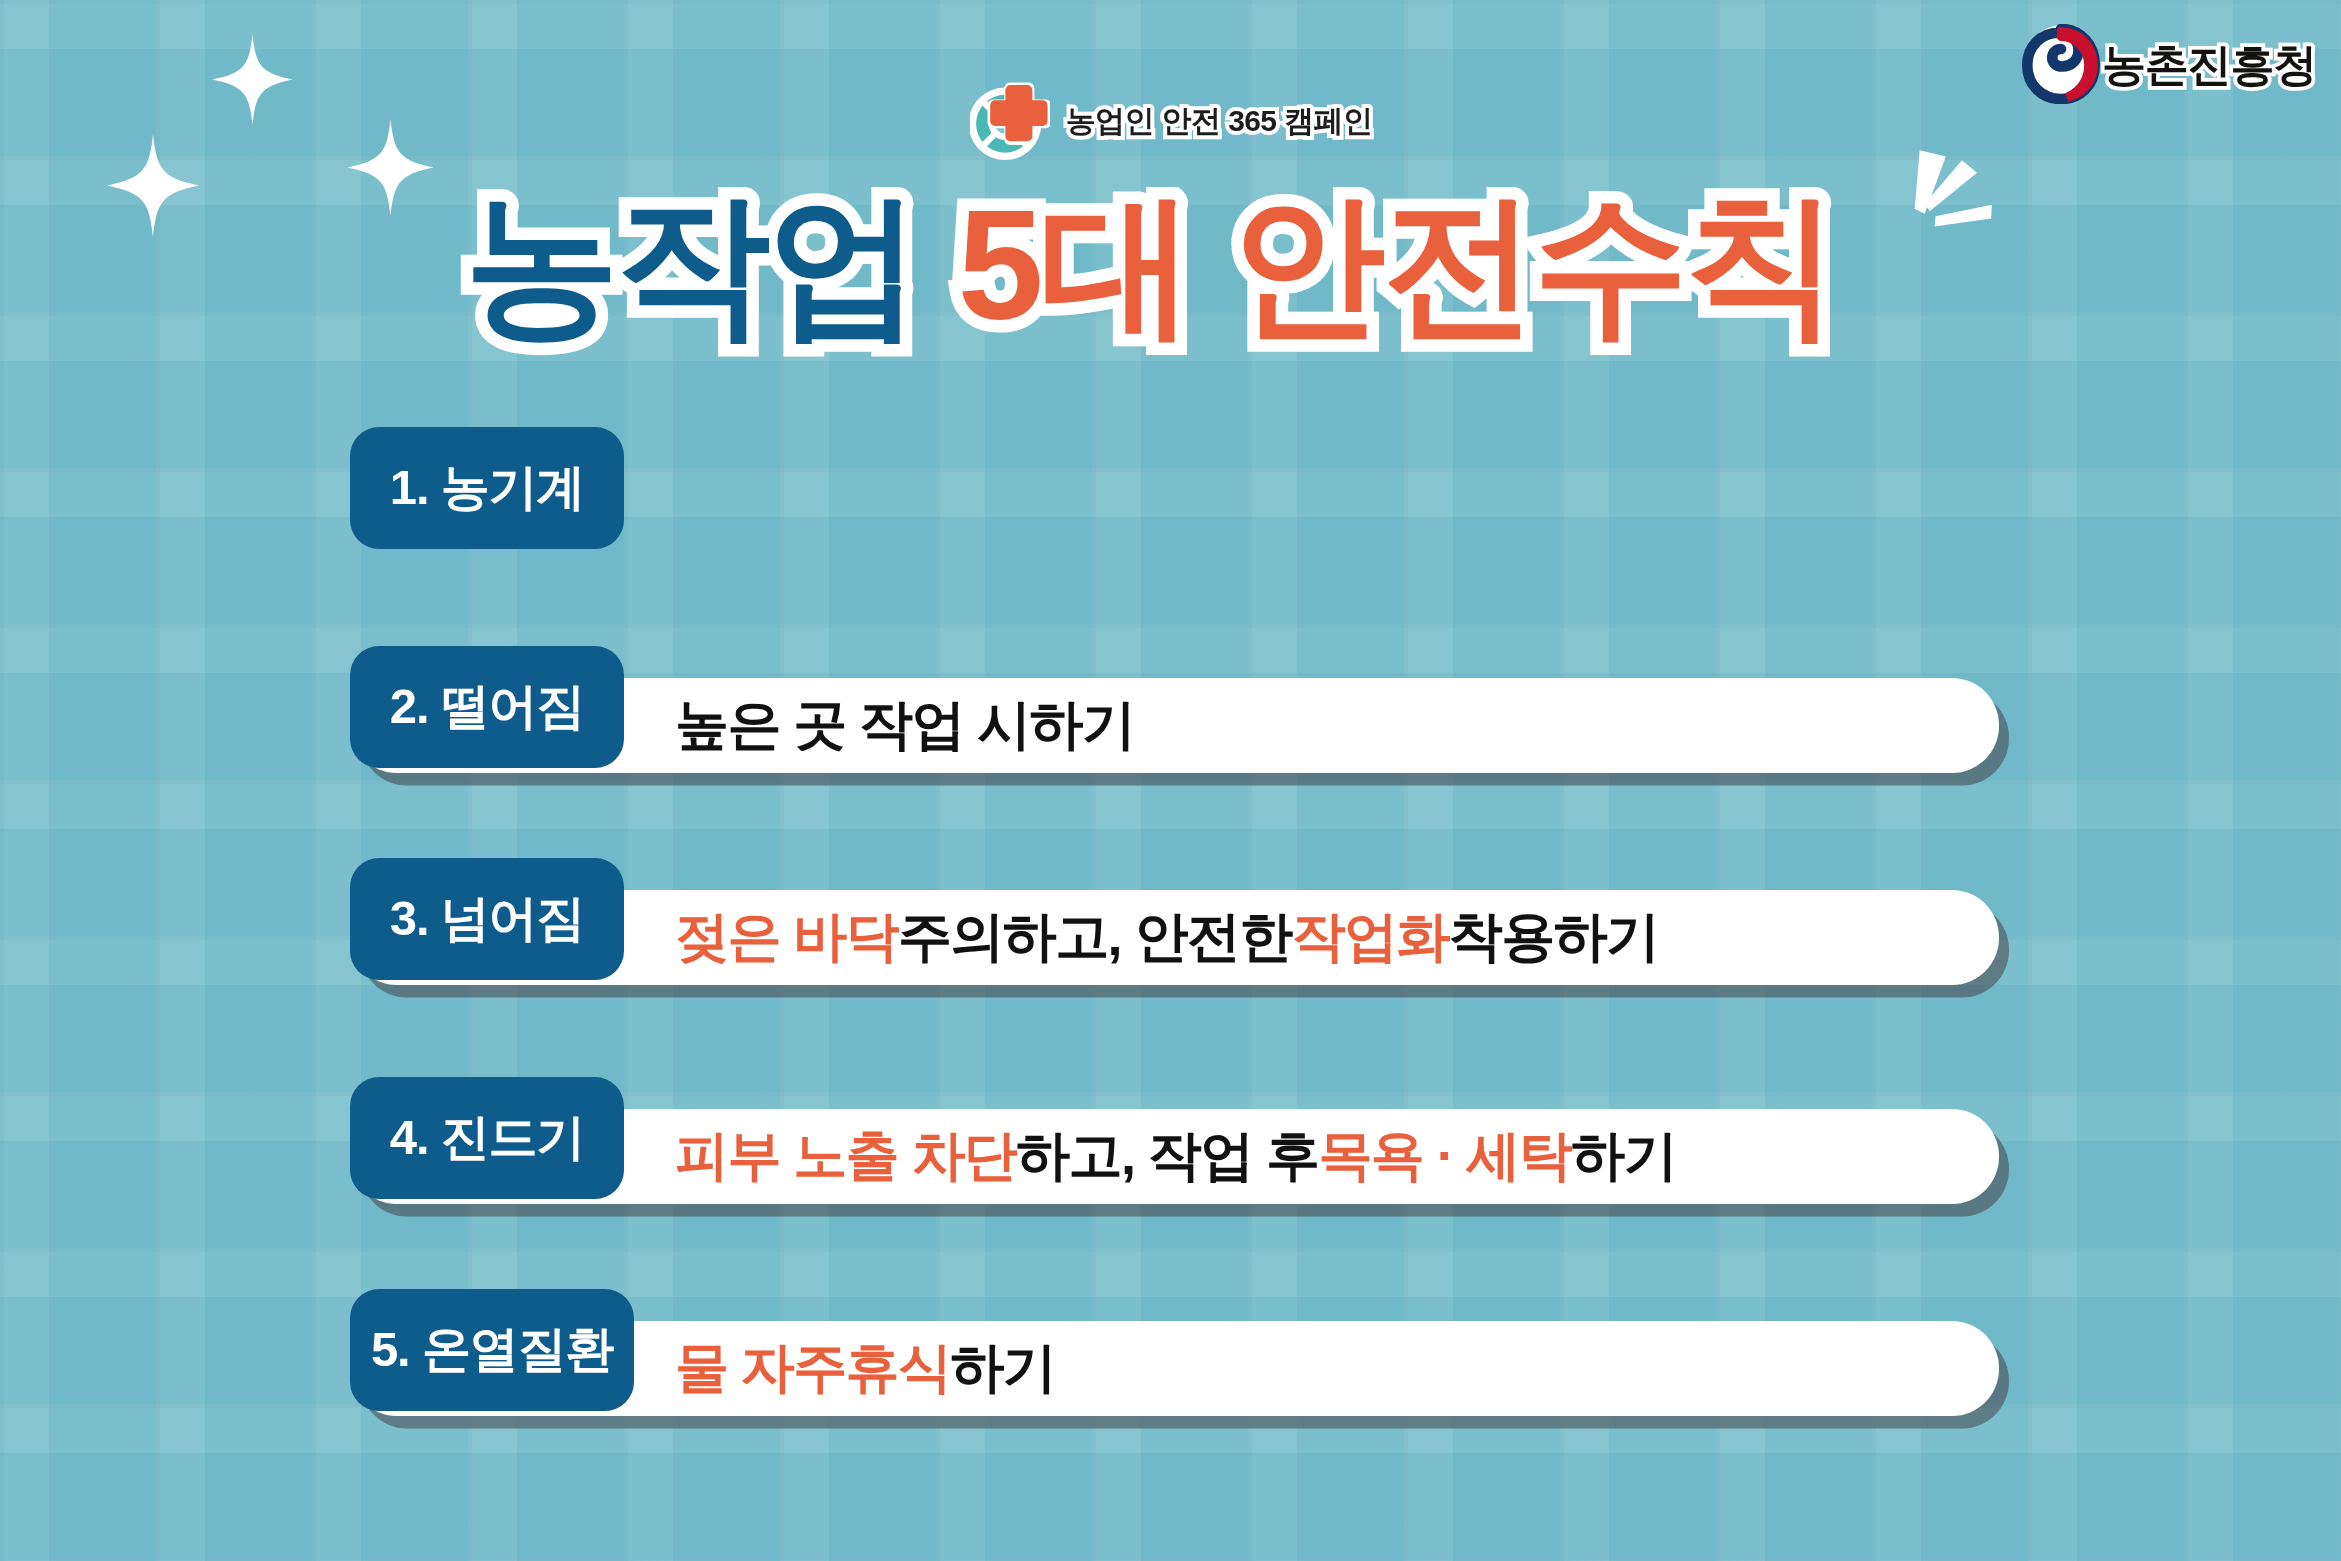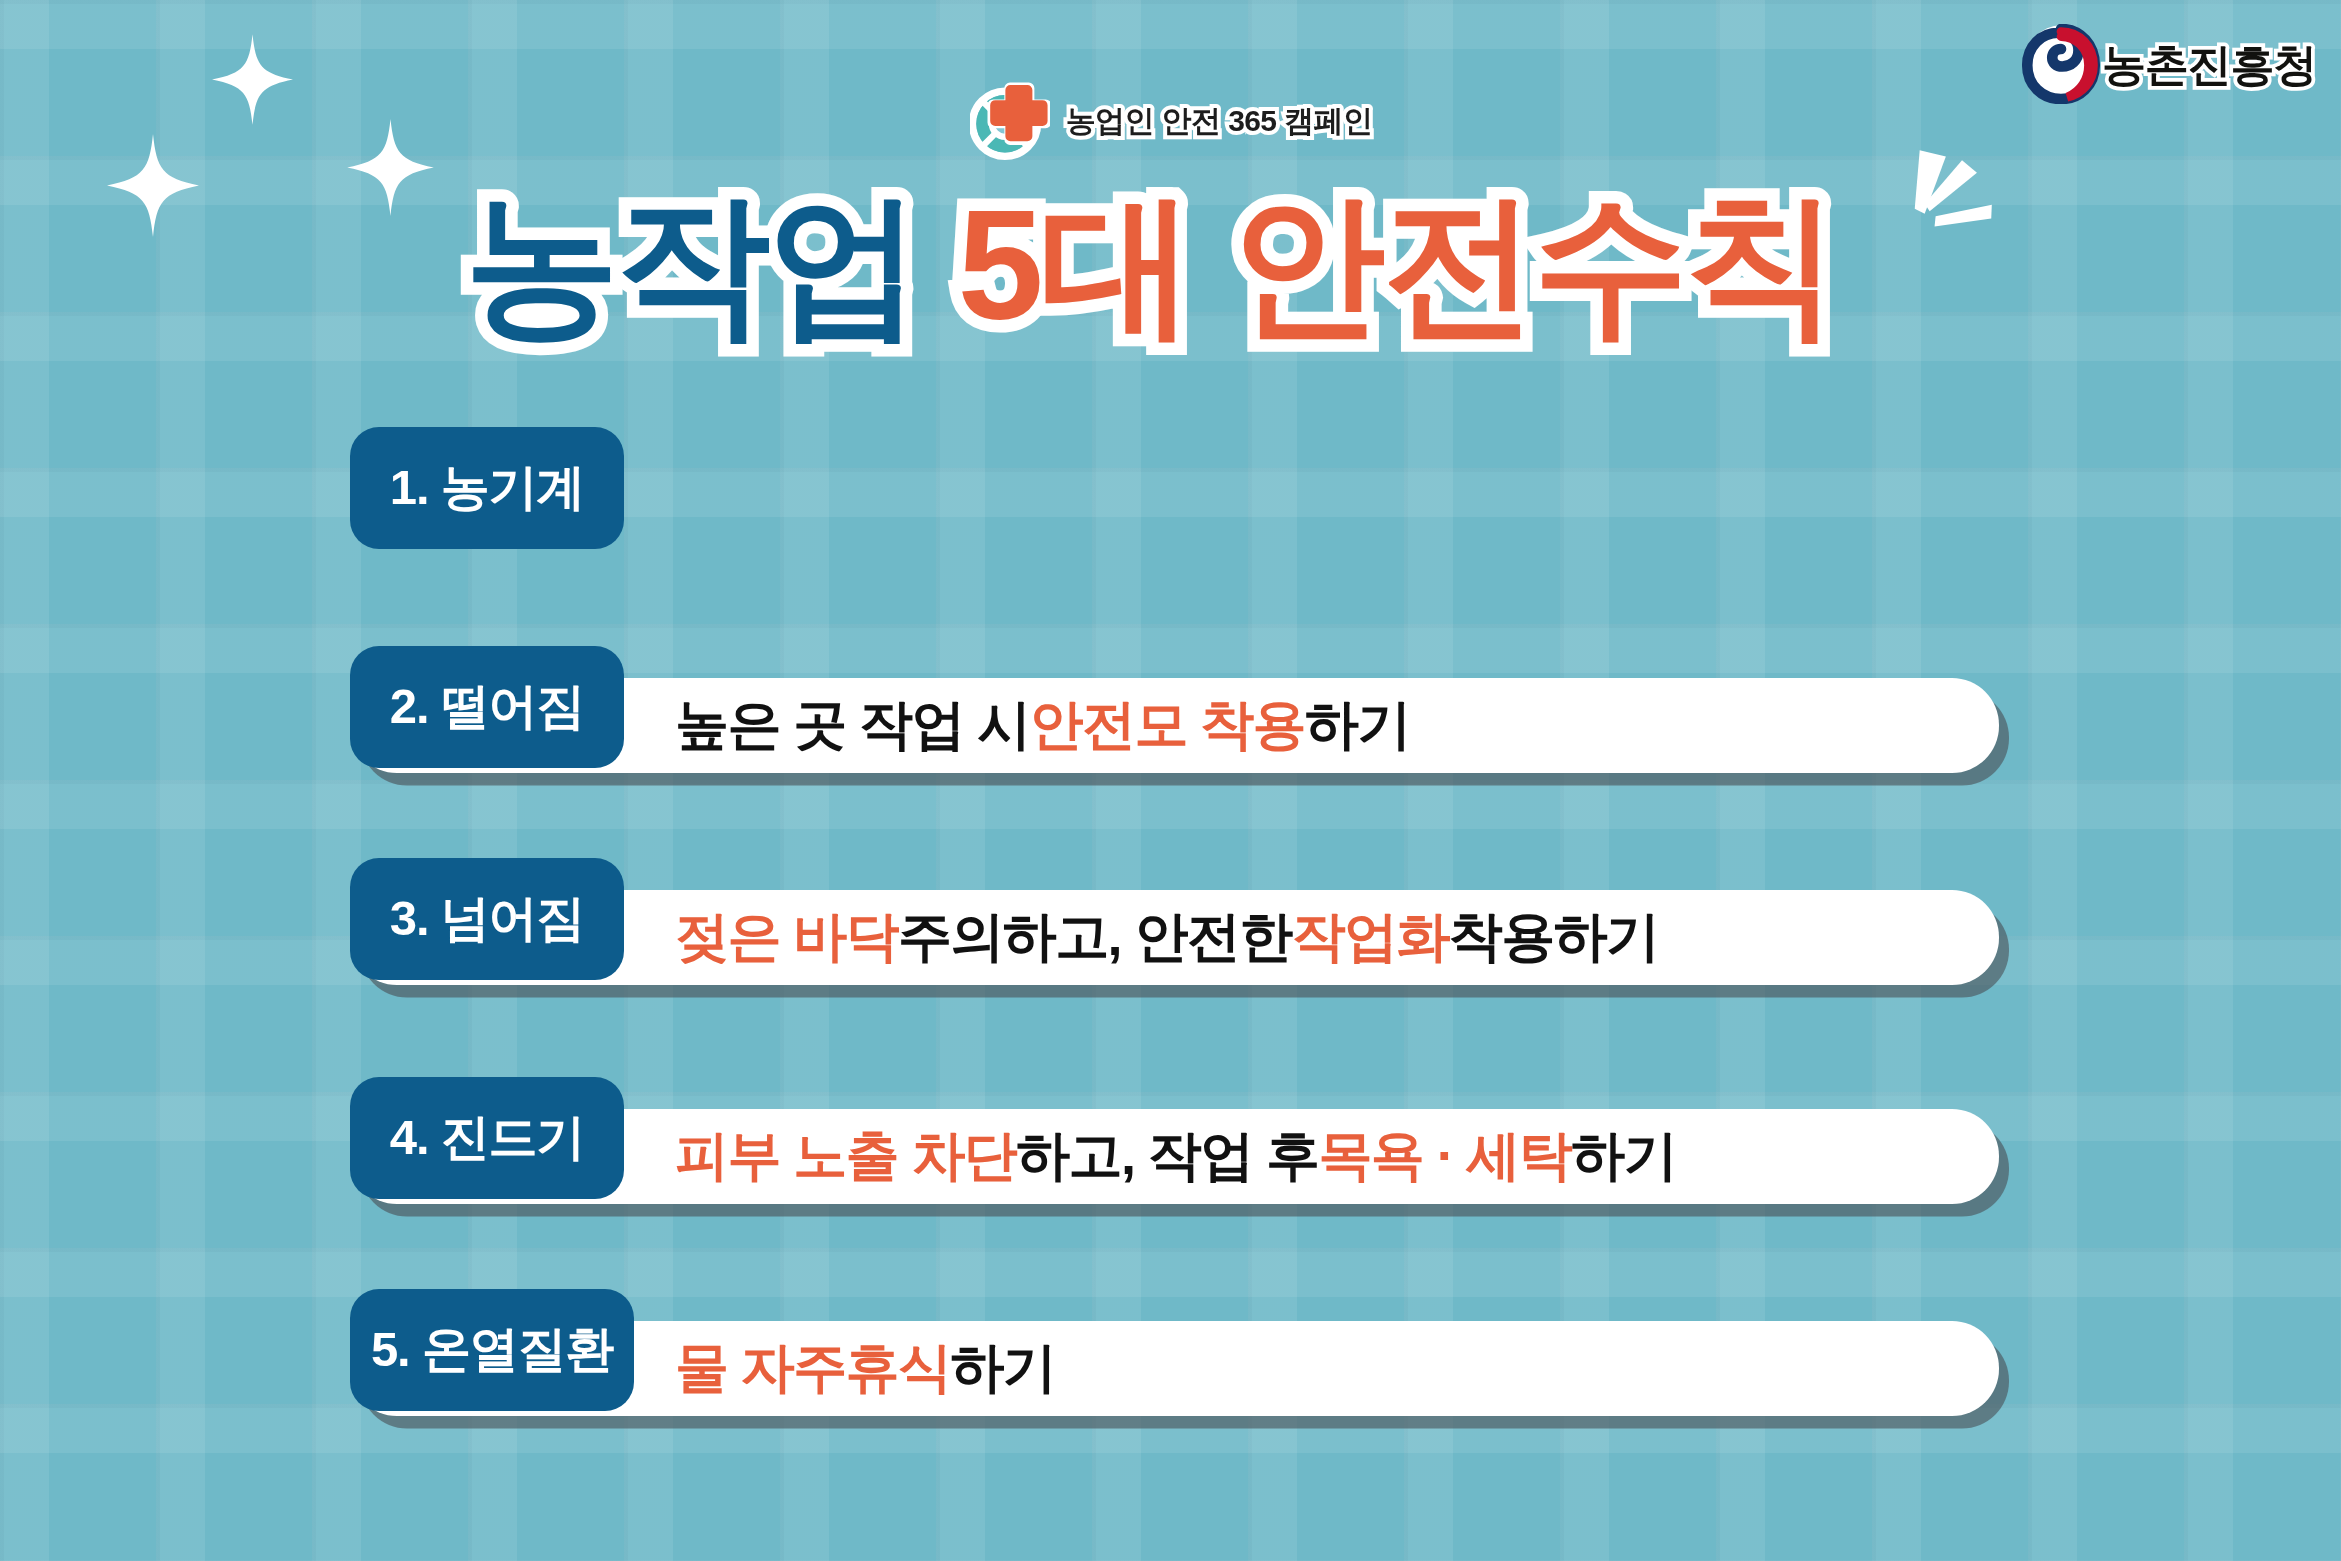--- a/index.html
+++ b/index.html
@@ -231,21 +231,20 @@
   </div>
 
   <div id="rules">
       <div class="rule-row" style="top: 459px;">
         <div class="rule-badge">1. 농기계</div>
       </div>
       <div class="rule-row" style="top: 678px;">
         <div class="rule-card">
           <div class="rule-text">
             <span class="nm">높은 곳 작업 시 </span>
-            <span class="hl">안전모 착용</span>
             <span class="nm">하기</span>
           </div>
         </div>
         <div class="rule-badge">2. 떨어짐</div>
       </div>
       <div class="rule-row" style="top: 890px;">
         <div class="rule-card">
           <div class="rule-text">
             <span class="hl">젖은 바닥</span>
             <span class="nm"> 주의하고, 안전한 </span>

